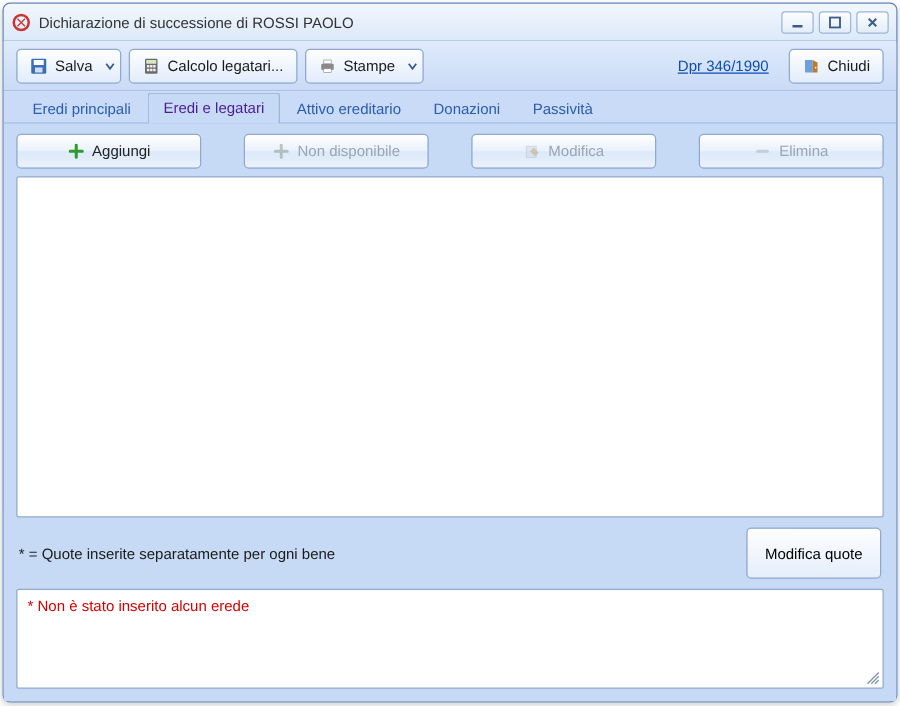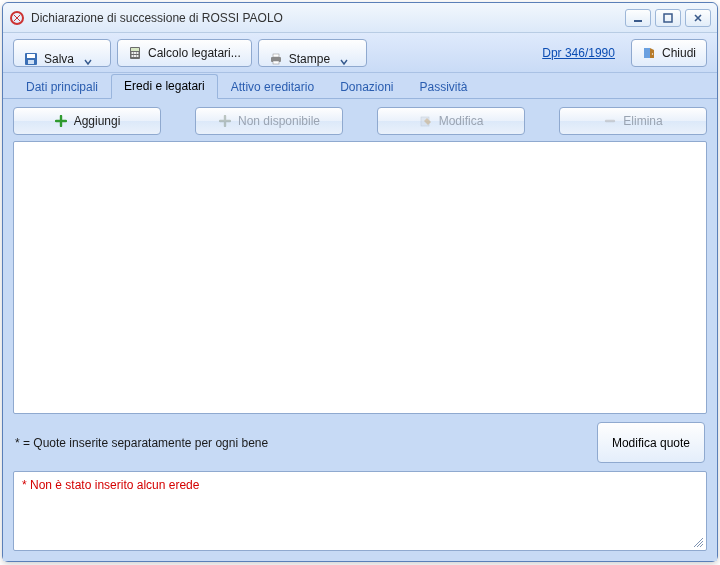--- a/index.html
+++ b/index.html
@@ -63,21 +63,21 @@
     height: 28px;
     padding: 0 10px;
     border: 1px solid #8fa9cf;
     border-radius: 4px;
     background: linear-gradient(to bottom,#fefefe,#e1ecfb);
     display:flex; align-items:center; gap:6px;
     color:#1a1a1a;
     cursor:pointer;
     font-size:12px;
   }
-  .tb-btn.dropdown { padding-right: 18px; align-items: flex-end; }
+  .tb-btn.dropdown { padding-right: 4px; }
   .tb-btn .chev {
     margin-left:4px; width:8px; height:8px;
     display:flex; align-items:center; justify-content:center;
   }
   .spacer { flex:1; }
   .link {
     color:#0b4db3;
     text-decoration: underline;
     font-size:12px;
     padding: 0 10px;
@@ -101,21 +101,21 @@
     border: 1px solid transparent;
     border-bottom: none;
     position: relative;
     top: 1px;
   }
   .tab.active {
     background:#c7daf5;
     border: 1px solid #99b5dd;
     border-bottom: 1px solid #c7daf5;
     border-radius: 3px 3px 0 0;
-    color:#000000;
+    color:#4c1d95;
   }
 
   .content {
     flex:1;
     background: #c7daf5;
     padding: 8px 10px 10px 10px;
     display:flex;
     flex-direction:column;
     gap:6px;
     justify-content:space-between;
@@ -270,21 +270,21 @@
             <rect x="2" y="2" width="6" height="10" fill="#6aa0e0"></rect>
             <path d="M8 2 L12 4 L12 12 L8 12 Z" fill="#b77b2a"></path>
             <circle cx="10.5" cy="8" r="0.7" fill="#fff"></circle>
           </svg>
       </span>
       <span>Chiudi</span>
     </div>
   </div>
 
   <div class="tabs">
-    <div class="tab">Dati principali</div>
+    <div class="tab">Eredi principali</div>
     <div class="tab active">Eredi e legatari</div>
     <div class="tab">Attivo ereditario</div>
     <div class="tab">Donazioni</div>
     <div class="tab">Passività</div>
   </div>
 
   <div class="content">
 
     <div class="action-row">
       <div class="action-btn">

